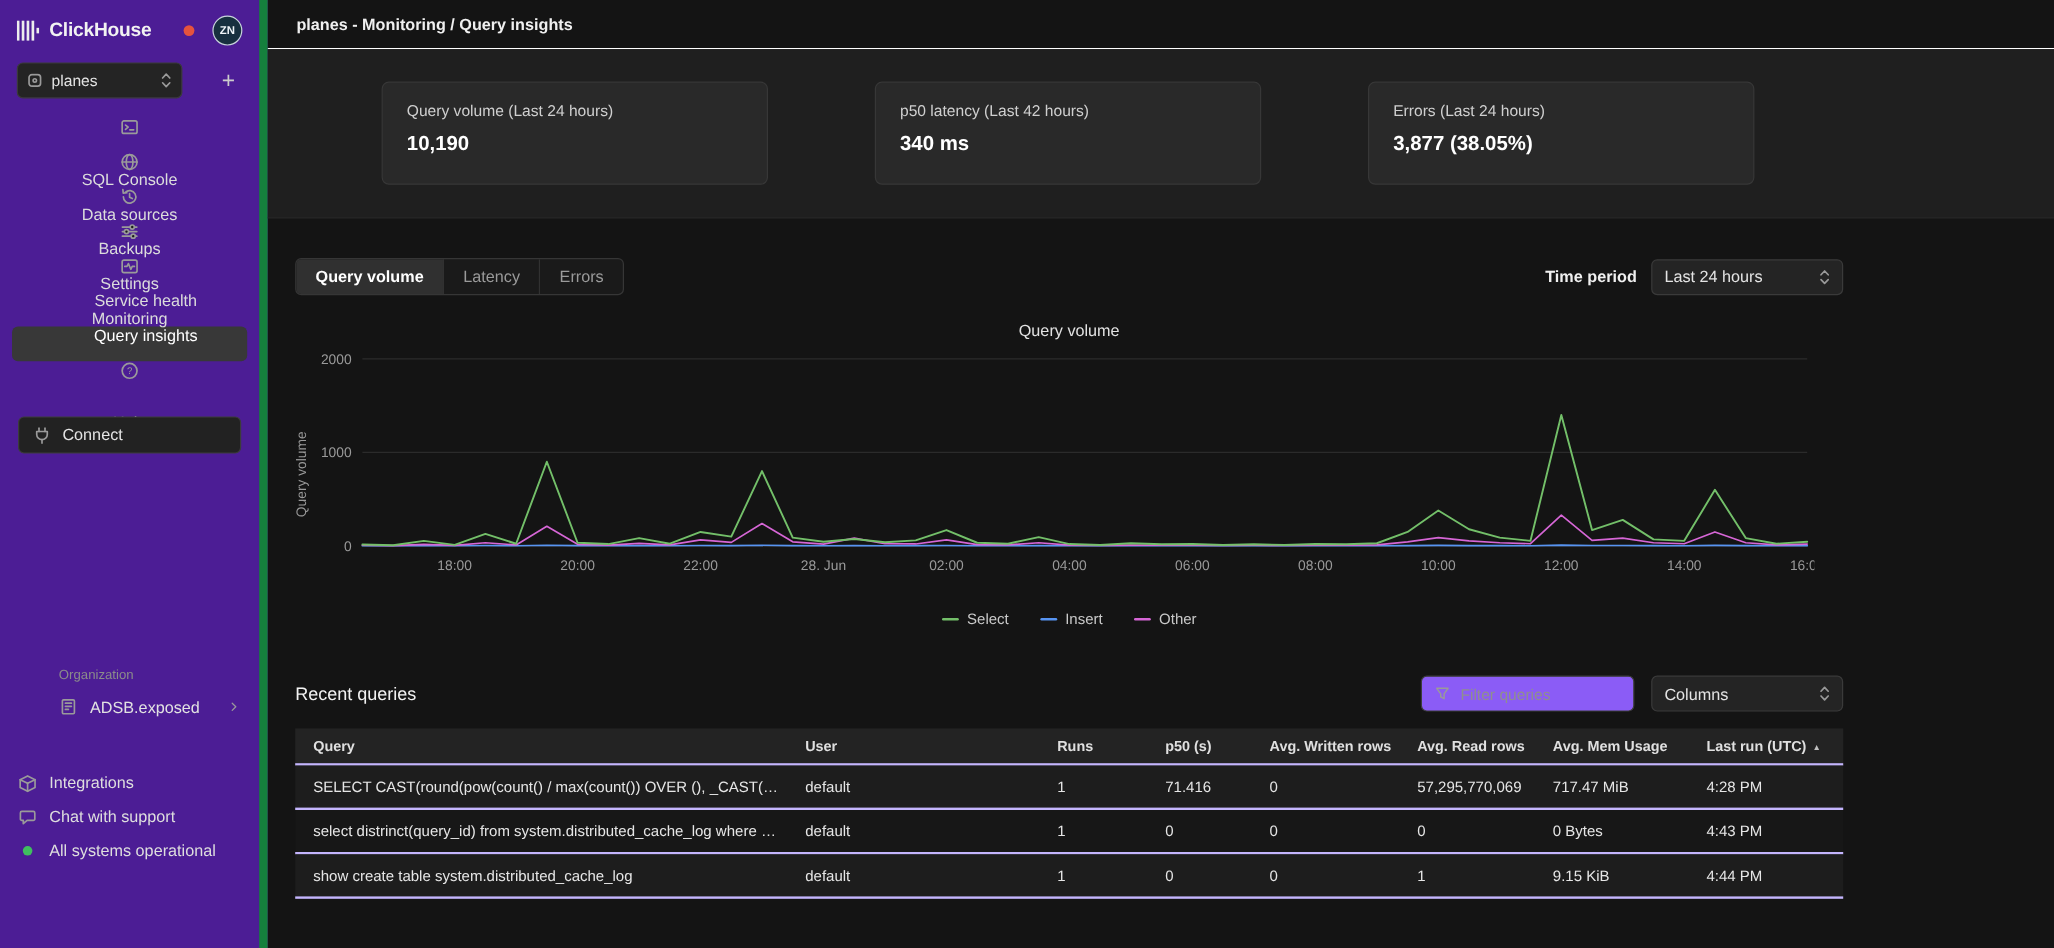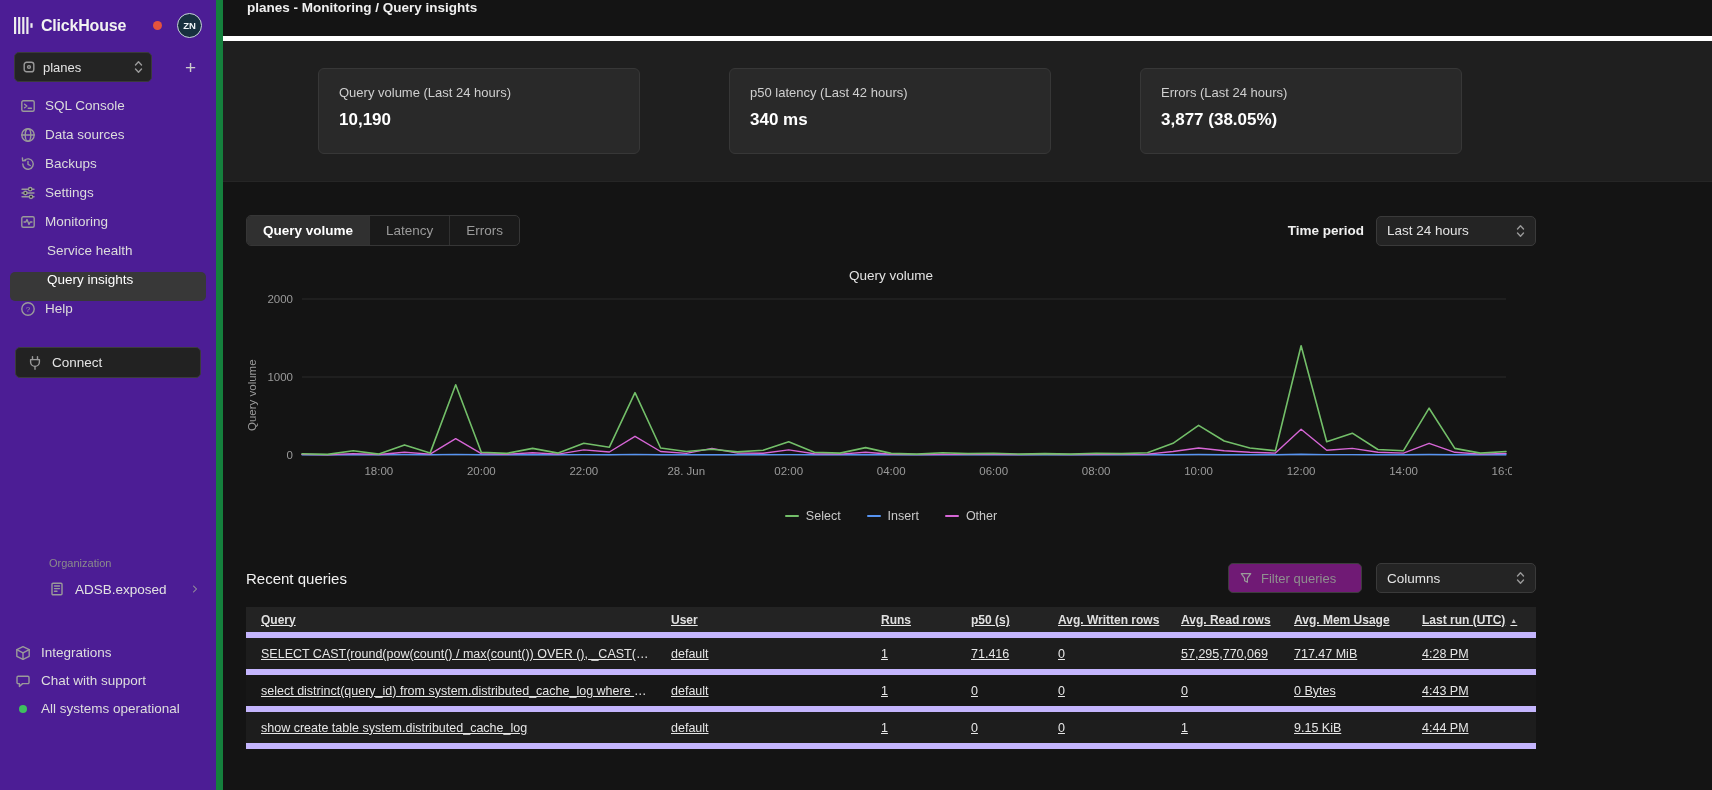--- a/index.html
+++ b/index.html
@@ -36,23 +36,23 @@
   .service-select {
     width: 138px; height: 30px; background: #242424;
     border: 1px solid #3a3a3a; border-radius: 5px;
     display: flex; align-items: center; gap: 8px; padding: 0 8px;
     cursor: pointer; font-size: 13px; color: #e4e4e4;
   }
   .service-select .updown { margin-left: auto; }
   .add-service { margin-left: auto; background: none; border: none; color: #cccccc; font-size: 19px; line-height: 1; cursor: pointer; padding: 2px 6px; }
   .sb-nav { margin-top: 16px; padding: 0 10px; }
   .nav-item {
-    height: 29px; display: flex; align-items: flex-start; gap: 9px;
+    height: 29px; display: flex; align-items: center; gap: 28px;
     padding: 0 10px; border-radius: 5px; cursor: pointer;
-    color: #dcdcdc; font-size: 13.5px;
+    color: #dcdcdc; font-size: 13.5px; flex-direction: column;
   }
   .nav-item.indent { padding-left: 37px; }
   .nav-item.selected { background: #383838; color: #ffffff; }
   .connect-btn {
     margin: 17px 15px 0 15px; height: 31px;
     border: 1px solid #3c3c3c; border-radius: 5px; background: #222222;
     display: flex; align-items: center; gap: 9px; padding: 0 11px;
     color: #e4e4e4; cursor: pointer; font-size: 13.5px;
   }
   .sb-spacer { flex: 1; }
@@ -60,22 +60,22 @@
   .org-label { font-size: 11px; color: #8b8b8b; margin-bottom: 12px; }
   .org-row { display: flex; align-items: center; gap: 10px; cursor: pointer; color: #e2e2e2; }
   .org-row .chev { margin-left: auto; }
   .sb-footer { margin-top: 46px; padding: 0 15px 72px 15px; display: flex; flex-direction: column; gap: 9px; }
   .footer-item { height: 19px; display: flex; align-items: center; gap: 10px; color: #dedede; cursor: pointer; font-size: 13.5px; }
   .green-dot { width: 8px; height: 8px; border-radius: 50%; background: #3fbf5f; margin: 0 4px; }
 
   
   #main { flex: 1; display: flex; flex-direction: column; overflow: hidden; }
   .topbar {
-    height: 41px; min-height: 41px; border-bottom: 5px solid #ffffff;
-    display: flex; align-items: flex-start; padding: 0 24px;
+    height: 41px; min-height: 41px; border-bottom: 1px solid #ffffff;
+    display: flex; align-items: center; padding: 0 24px;
   }
   .topbar-title { font-size: 13.5px; font-weight: 700; color: #f0f0f0; }
 
   .stats-band {
     background: #1f1f1f; border-bottom: 1px solid #262626;
     padding: 27px 0 27px 95px; display: flex; gap: 89px;
   }
   .stat-card {
     width: 322px; height: 86px; background: #292929;
     border: 1px solid #373737; border-radius: 6px; padding: 16px 20px;
@@ -112,37 +112,36 @@
   }
   .legend { display: flex; justify-content: center; gap: 26px; margin-top: 8px; }
   .legend-item { display: flex; align-items: center; gap: 7px; cursor: pointer; }
   .legend-swatch { width: 14px; height: 2px; border-radius: 1px; background: #888; }
   .legend-name { font-size: 12.5px; color: #c9c9c9; }
 
   .recent-header { margin-top: 40px; display: flex; align-items: center; }
   .recent-title { font-size: 15px; font-weight: 400; color: #f2f2f2; }
   .recent-actions { margin-left: auto; display: flex; gap: 14px; }
   .filter-box {
-    width: 134px; height: 30px; background: #701a75;
+    width: 178px; height: 30px; background: #8b5cf6;
     border: 1px solid #3d3d3d; border-radius: 5px;
     display: flex; align-items: center; gap: 8px; padding: 0 10px;
   }
   .filter-box input {
     background: transparent; border: none; outline: none; width: 100%;
     color: #e4e4e4; font-size: 13px; font-family: "Liberation Sans", sans-serif;
   }
   .filter-box input::placeholder { color: #8f8f8f; }
 
   .qtable { margin-top: 14px; width: 1290px; }
   .t-row {
     display: grid;
     grid-template-columns: 415px 210px 90px 87px 123px 113px 128px 1fr;
     align-items: center;
-    border-bottom: 6px solid #c4b5fd;
-    text-decoration: underline;
+    border-bottom: 2px solid #c4b5fd;
   }
   .t-head { background: #232323; height: 31px; }
   .t-head .t-cell { font-size: 12px; font-weight: 700; color: #e0e0e0; }
   .t-body-row { height: 37px; font-size: 12.5px; color: #e6e6e6; cursor: pointer; }
   .t-body-row:nth-child(odd) { background: #171717; }
   .t-body-row:nth-child(even) { background: #1d1d1d; }
   .t-cell { padding: 0 10px; white-space: nowrap; overflow: hidden; text-overflow: ellipsis; }
   .t-cell:first-child { padding-left: 15px; }
   .sort-caret { font-size: 7px; color: #c0c0c0; margin-left: 5px; vertical-align: 1px; }
 </style>

